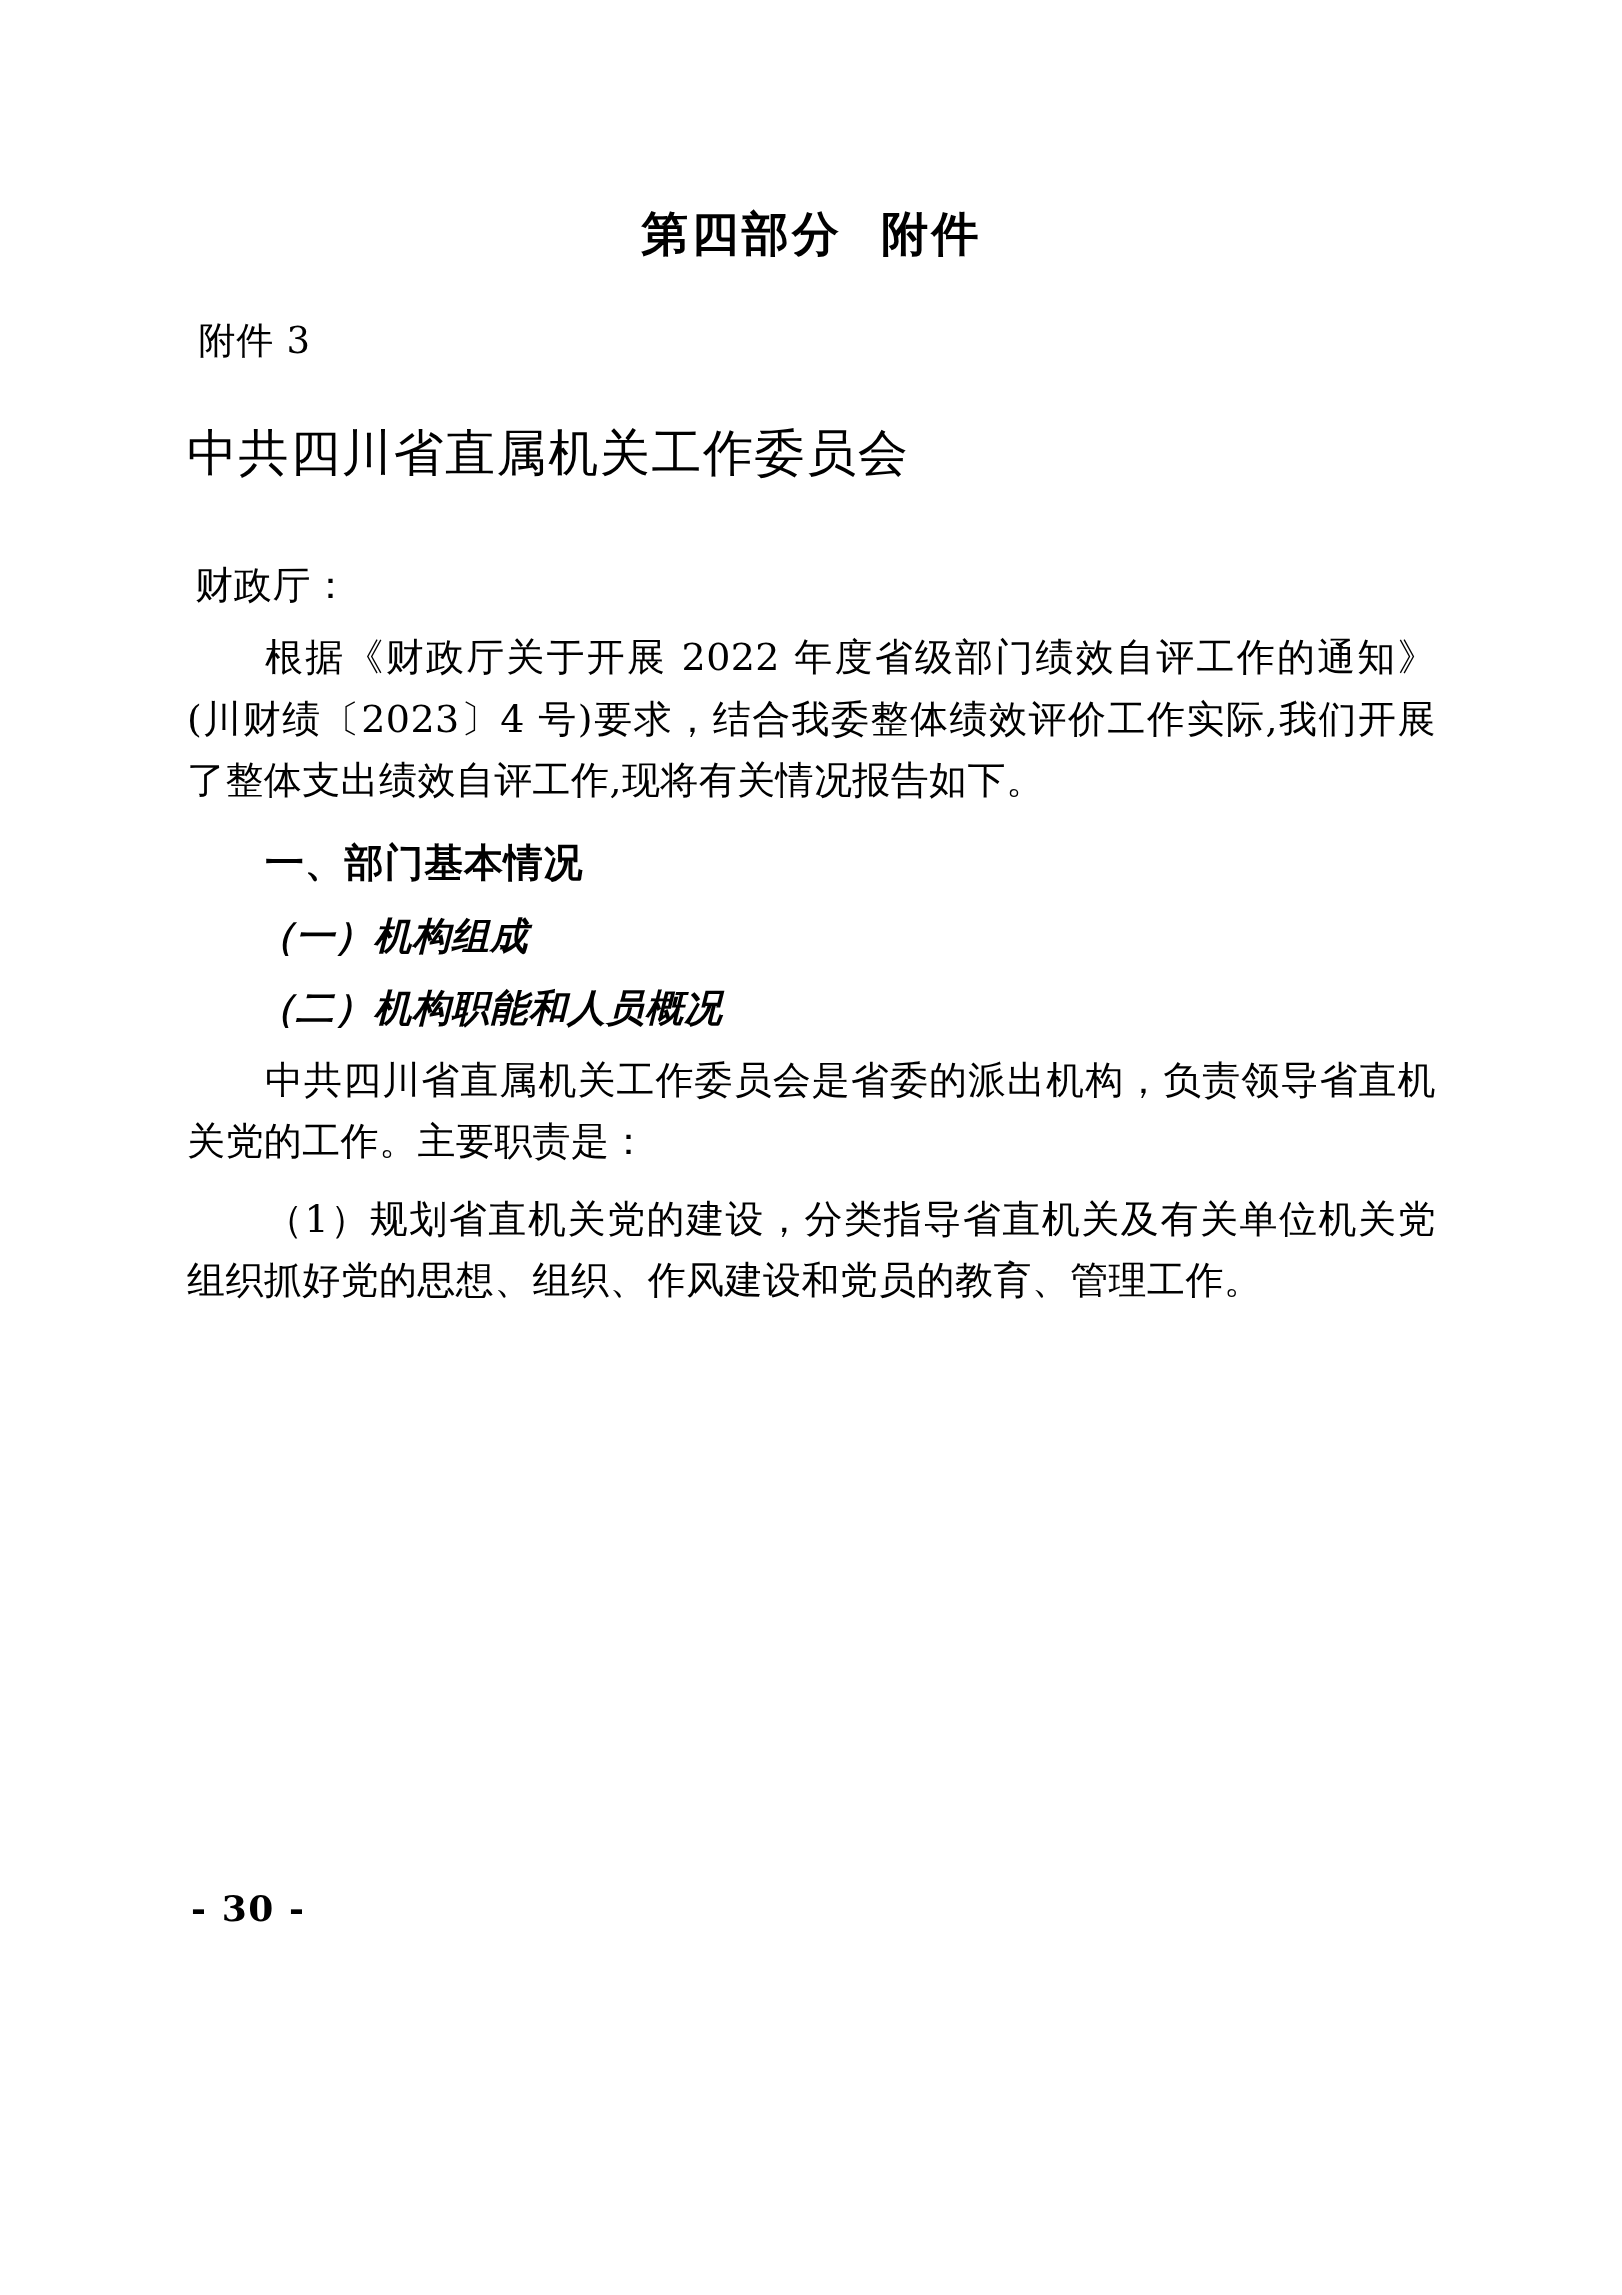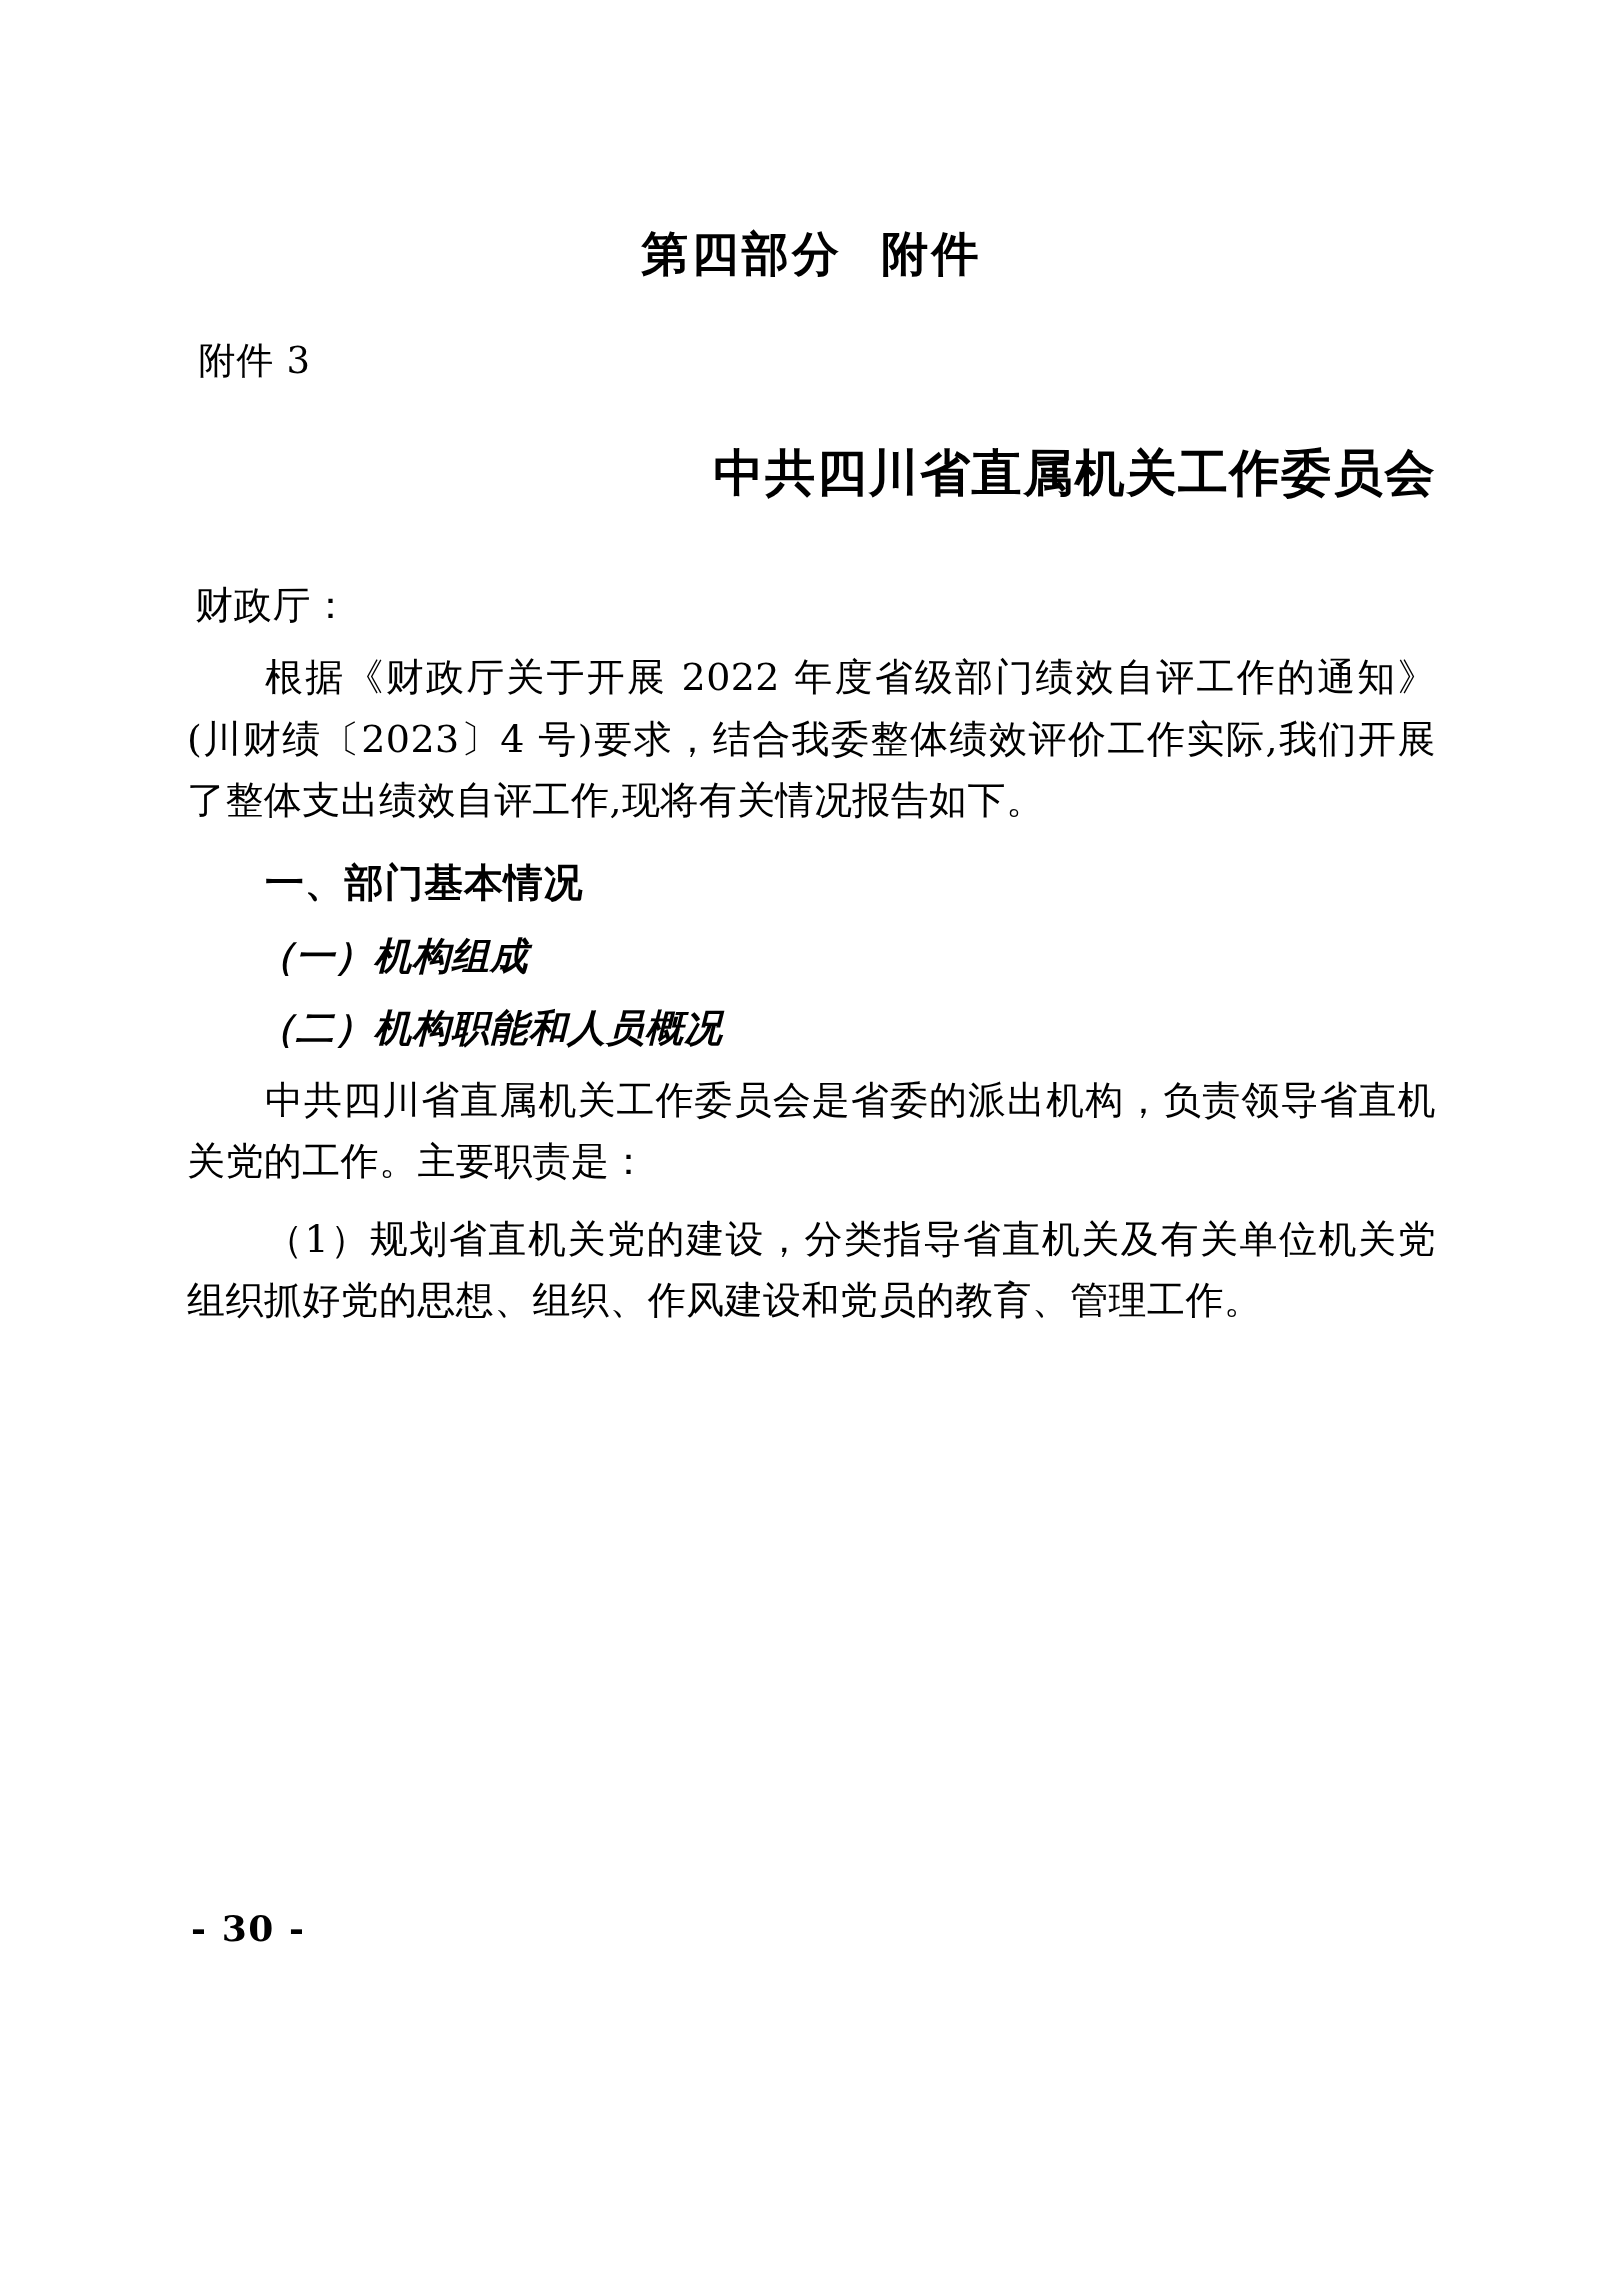--- a/index.html
+++ b/index.html
@@ -12,40 +12,39 @@
     color: #000000;
   }
   .page {
     position: relative;
     width: 1623px;
     height: 2025px;
     background: #ffffff;
     box-sizing: border-box;
     padding: 158px 187px 4px 187px;
     overflow: hidden;
-    margin-top: 20px;
   }
   .part-title {
     text-align: center;
     font-family: "DejaVu Sans", "Liberation Sans", sans-serif;
     font-weight: bold;
     font-size: 47px;
     letter-spacing: 3.2px;
     margin: 45px 0 0 0;
     white-space: pre;
   }
   .attach-label {
     font-size: 37px;
     margin: 50px 0 0 11.4px;
     letter-spacing: 0.8px;
   }
   .doc-title {
-    text-align: right;
+    text-align: left;
     font-family: "DejaVu Serif", "Liberation Serif", serif;
-    font-weight: bold;
+    font-weight: normal;
     font-size: 50px;
     line-height: 1.28;
     margin: 55px 0 0 0;
     letter-spacing: 1.6px;
   }
   .doc-title .line2 {
     display: block;
     margin-top: 8px;
   }
   .salutation {

